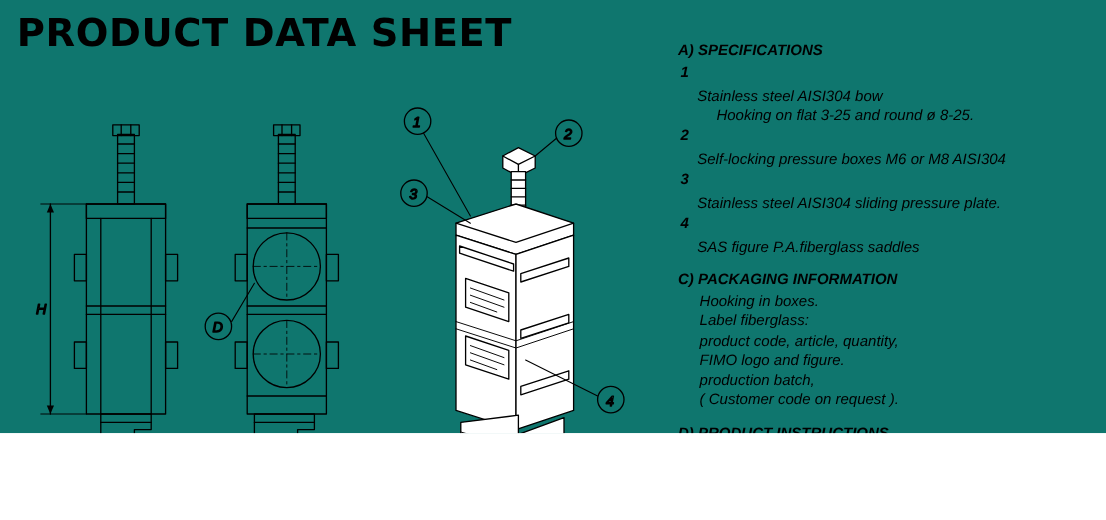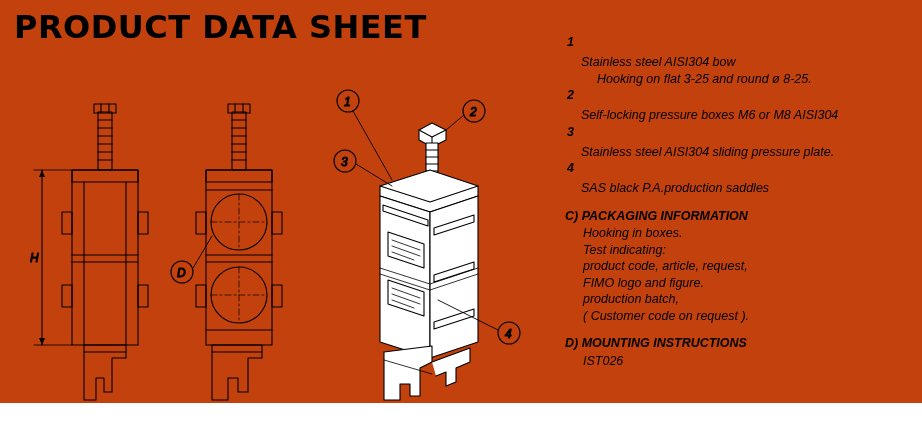--- a/index.html
+++ b/index.html
@@ -3,22 +3,22 @@
 <meta charset="utf-8">
 <style>
   html, body {
     margin: 0;
     padding: 0;
     background: #ffffff;
   }
   #page {
     position: relative;
     width: 922px;
-    height: 403px;
-    background: #c2410c;
+    height: 361px;
+    background: #0f766e;
     font-family: "Liberation Sans", sans-serif;
     color: #000000;
     overflow: hidden;
   }
   
   #title {
     position: absolute;
     left: 14px;
     top: 8px;
     font-size: 32px;
@@ -227,49 +227,50 @@
         <circle cx="509" cy="333" r="11"></circle>
         <text class="cal" x="505" y="338">4</text>
         <path d="M498 330 L438 300" stroke-width="0.9"></path>
       </g>
     </svg>
   </div>
 
   <div id="specs">
 
     <div class="sec-block">
+      <div class="sec-head">A) SPECIFICATIONS</div>
       <div class="num-row">
         <span class="num">1</span>
         <span class="num-txt">Stainless steel AISI304 bow</span>
       </div>
       <div class="indent1">Hooking on flat 3-25 and round  ø 8-25.</div>
       <div class="num-row">
         <span class="num">2</span>
         <span class="num-txt">Self-locking  pressure boxes M6 or M8 AISI304</span>
       </div>
       <div class="num-row">
         <span class="num">3</span>
         <span class="num-txt">Stainless steel AISI304 sliding pressure plate.</span>
       </div>
       <div class="num-row">
         <span class="num">4</span>
-        <span class="num-txt">SAS black  P.A.production  saddles</span>
+        <span class="num-txt">SAS figure  P.A.fiberglass  saddles</span>
       </div>
     </div>
 
 
     <div class="sec-block">
       <div class="sec-head">C) PACKAGING INFORMATION</div>
       <div class="indent-sub">Hooking in boxes.</div>
-      <div class="indent-sub">Test indicating:</div>
-      <div class="indent-sub">product code, article, request,</div>
+      <div class="indent-sub">Label fiberglass:</div>
+      <div class="indent-sub">product code, article, quantity,</div>
       <div class="indent-sub">FIMO logo and figure.</div>
       <div class="indent-sub">production batch,</div>
       <div class="indent-sub">( Customer code on request ).</div>
     </div>
 
     <div class="sec-block">
-      <div class="sec-head">D) MOUNTING INSTRUCTIONS</div>
+      <div class="sec-head">D) PRODUCT INSTRUCTIONS</div>
       <div class="indent-sub">IST026</div>
     </div>
 
   </div>
 </div>
 
 </body></html>

